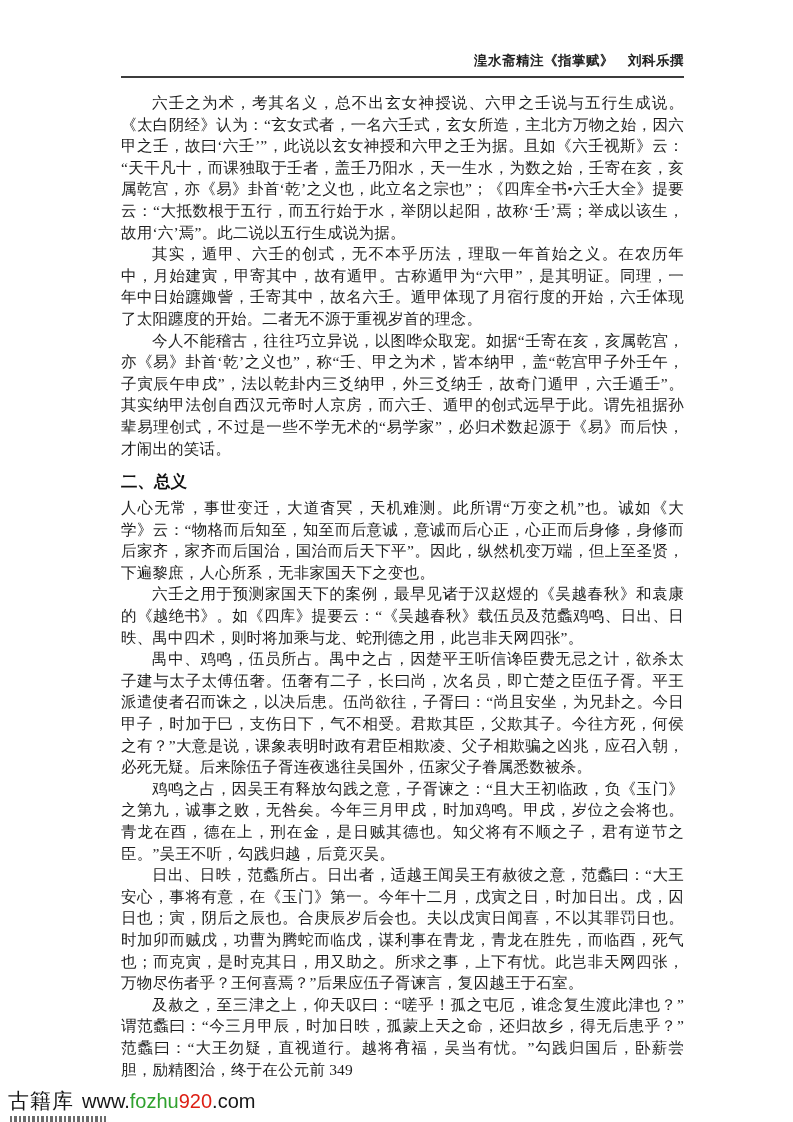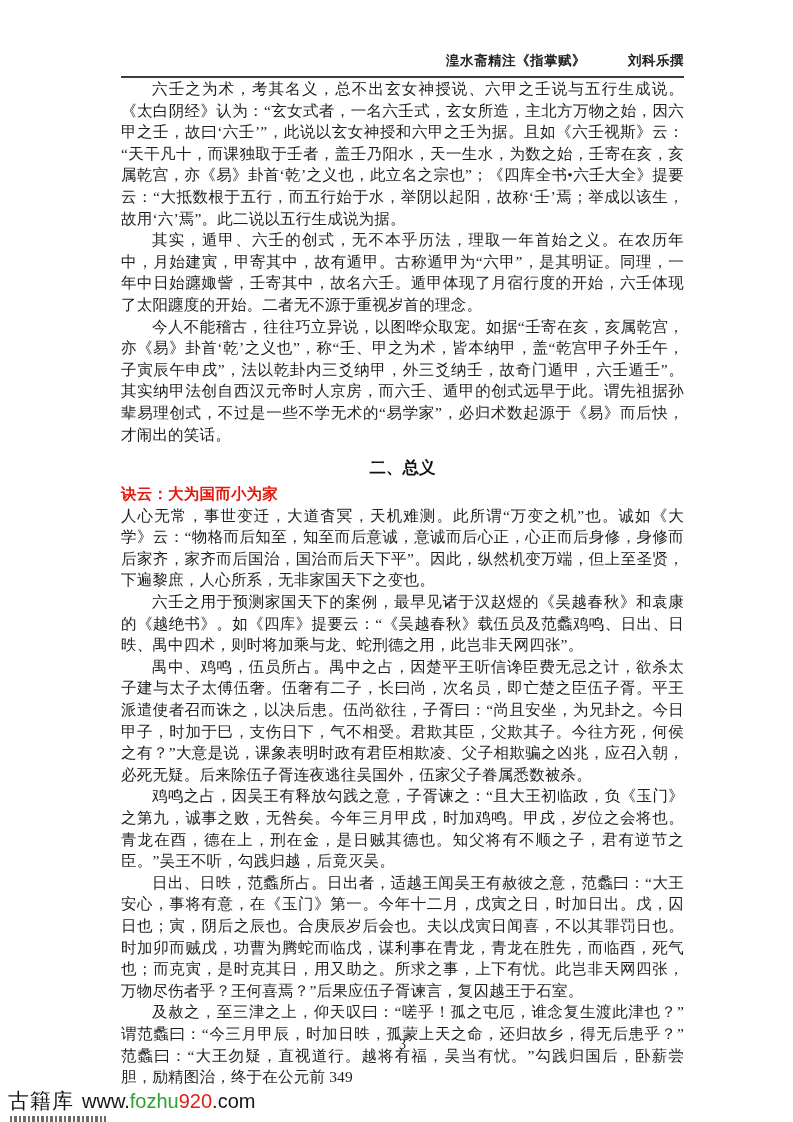--- a/index.html
+++ b/index.html
@@ -21,39 +21,39 @@
     width: 563px;
   }
   .page-header {
     text-align: right;
     font-size: 13.5px;
     font-weight: bold;
     color: #222;
     letter-spacing: 0.5px;
     line-height: 17px;
   }
-  .page-header .author { margin-left: 42px; text-align: center; }
+  .page-header .author { margin-left: 14px; text-align: center; }
   .header-rule {
     height: 0;
     border-bottom: 2.5px solid #3c3c3c;
     margin-top: 7px;
   }
-  .body-text { margin-top: 0; }
+  .body-text { margin-top: 14px; }
   .body-text p {
     margin: 0;
     font-size: 15.5px;
     line-height: 21.6px;
     text-align: justify;
     text-indent: 2em;
     letter-spacing: 0.2px;
   }
   .body-text p.no-indent { text-indent: 0; }
   .section-heading {
     margin: 12px 0 4px 0;
-    text-align: center;
+    text-align: left;
     font-size: 16.5px;
     font-weight: bold;
     color: #111;
     line-height: 22px;
   }
   .motto {
     margin: 2px 0 0 0;
     font-family: "Liberation Sans", "DejaVu Sans", sans-serif;
     font-weight: bold;
     font-size: 15.5px;
@@ -106,21 +106,20 @@
       <span>湟水斋精注《指掌赋》</span><span class="author">刘科乐撰</span>
     </div>
     <div class="header-rule"></div>
 
     <div class="body-text">
       <p>六壬之为术，考其名义，总不出玄女神授说、六甲之壬说与五行生成说。《太白阴经》认为：“玄女式者，一名六壬式，玄女所造，主北方万物之始，因六甲之壬，故曰‘六壬’”，此说以玄女神授和六甲之壬为据。且如《六壬视斯》云：“天干凡十，而课独取于壬者，盖壬乃阳水，天一生水，为数之始，壬寄在亥，亥属乾宫，亦《易》卦首‘乾’之义也，此立名之宗也”；《四库全书•六壬大全》提要云：“大抵数根于五行，而五行始于水，举阴以起阳，故称‘壬’焉；举成以该生，故用‘六’焉”。此二说以五行生成说为据。</p>
       <p>其实，遁甲、六壬的创式，无不本乎历法，理取一年首始之义。在农历年中，月始建寅，甲寄其中，故有遁甲。古称遁甲为“六甲”，是其明证。同理，一年中日始躔娵訾，壬寄其中，故名六壬。遁甲体现了月宿行度的开始，六壬体现了太阳躔度的开始。二者无不源于重视岁首的理念。</p>
       <p>今人不能稽古，往往巧立异说，以图哗众取宠。如据“壬寄在亥，亥属乾宫，亦《易》卦首‘乾’之义也”，称“壬、甲之为术，皆本纳甲，盖“乾宫甲子外壬午，子寅辰午申戌”，法以乾卦内三爻纳甲，外三爻纳壬，故奇门遁甲，六壬遁壬”。其实纳甲法创自西汉元帝时人京房，而六壬、遁甲的创式远早于此。谓先祖据孙辈易理创式，不过是一些不学无术的“易学家”，必归术数起源于《易》而后快，才闹出的笑话。</p>
 
       <h2 class="section-heading">二、总义</h2>
-      <p class="motto no-indent">诀云：大为国而小为家</p>
 
       <p class="no-indent">人心无常，事世变迁，大道杳冥，天机难测。此所谓“万变之机”也。诚如《大学》云：“物格而后知至，知至而后意诚，意诚而后心正，心正而后身修，身修而后家齐，家齐而后国治，国治而后天下平”。因此，纵然机变万端，但上至圣贤，下遍黎庶，人心所系，无非家国天下之变也。</p>
       <p>六壬之用于预测家国天下的案例，最早见诸于汉赵煜的《吴越春秋》和袁康的《越绝书》。如《四库》提要云：“《吴越春秋》载伍员及范蠡鸡鸣、日出、日昳、禺中四术，则时将加乘与龙、蛇刑德之用，此岂非天网四张”。</p>
       <p>禺中、鸡鸣，伍员所占。禺中之占，因楚平王听信谗臣费无忌之计，欲杀太子建与太子太傅伍奢。伍奢有二子，长曰尚，次名员，即亡楚之臣伍子胥。平王派遣使者召而诛之，以决后患。伍尚欲往，子胥曰：“尚且安坐，为兄卦之。今日甲子，时加于巳，支伤日下，气不相受。君欺其臣，父欺其子。今往方死，何侯之有？”大意是说，课象表明时政有君臣相欺凌、父子相欺骗之凶兆，应召入朝，必死无疑。后来除伍子胥连夜逃往吴国外，伍家父子眷属悉数被杀。</p>
       <p>鸡鸣之占，因吴王有释放勾践之意，子胥谏之：“且大王初临政，负《玉门》之第九，诚事之败，无咎矣。今年三月甲戌，时加鸡鸣。甲戌，岁位之会将也。青龙在酉，德在上，刑在金，是日贼其德也。知父将有不顺之子，君有逆节之臣。”吴王不听，勾践归越，后竟灭吴。</p>
       <p>日出、日昳，范蠡所占。日出者，适越王闻吴王有赦彼之意，范蠡曰：“大王安心，事将有意，在《玉门》第一。今年十二月，戊寅之日，时加日出。戊，囚日也；寅，阴后之辰也。合庚辰岁后会也。夫以戊寅日闻喜，不以其罪罚日也。时加卯而贼戊，功曹为腾蛇而临戊，谋利事在青龙，青龙在胜先，而临酉，死气也；而克寅，是时克其日，用又助之。所求之事，上下有忧。此岂非天网四张，万物尽伤者乎？王何喜焉？”后果应伍子胥谏言，复囚越王于石室。</p>
       <p>及赦之，至三津之上，仰天叹曰：“嗟乎！孤之屯厄，谁念复生渡此津也？”谓范蠡曰：“今三月甲辰，时加日昳，孤蒙上天之命，还归故乡，得无后患乎？”范蠡曰：“大王勿疑，直视道行。越将有福，吴当有忧。”勾践归国后，卧薪尝胆，励精图治，终于在公元前 349</p>
     </div>
 
   </div>

